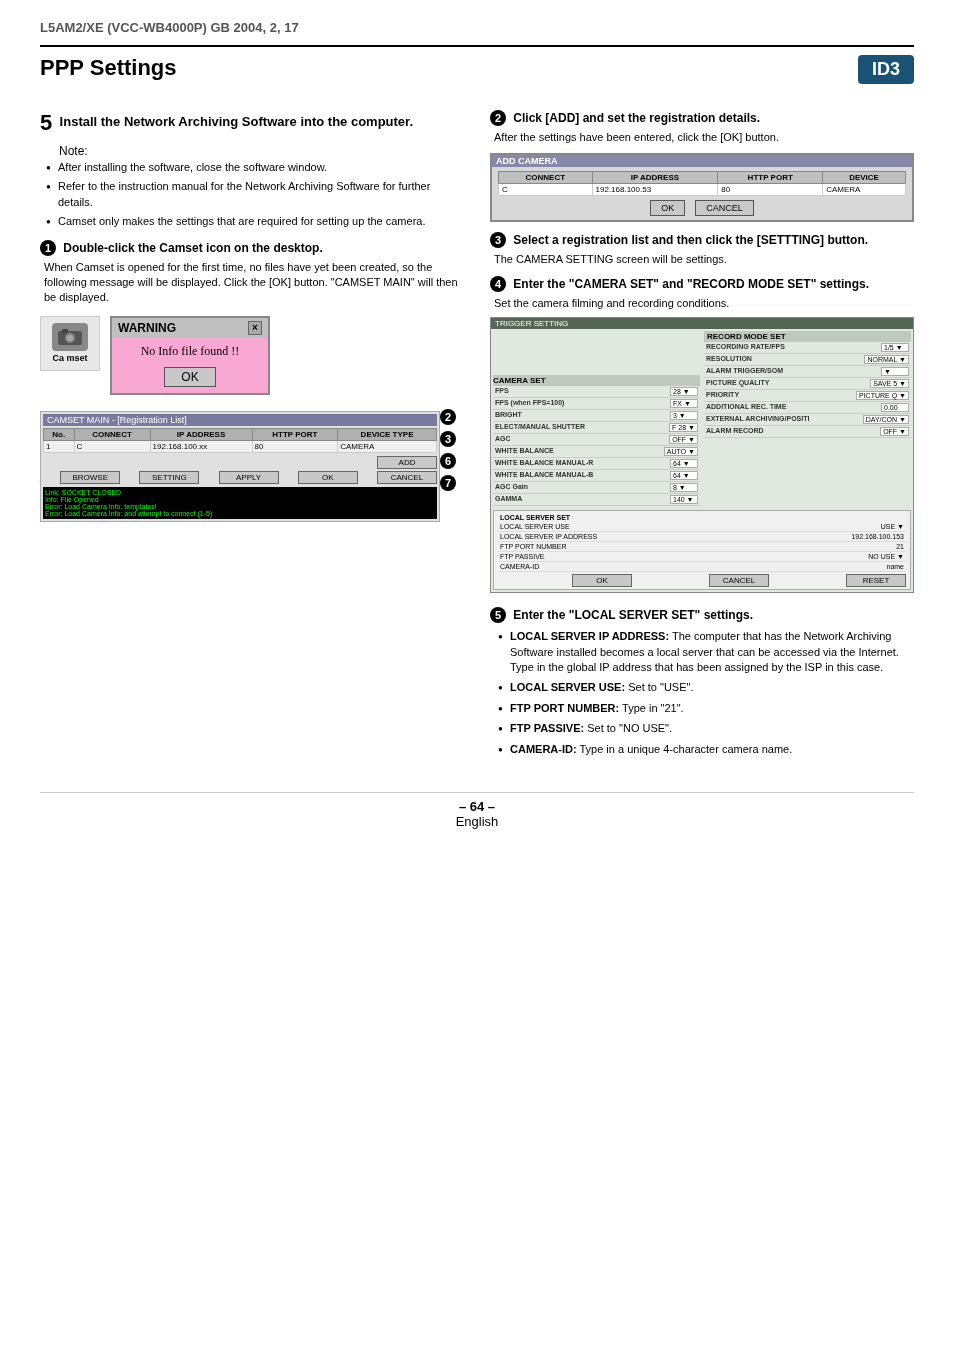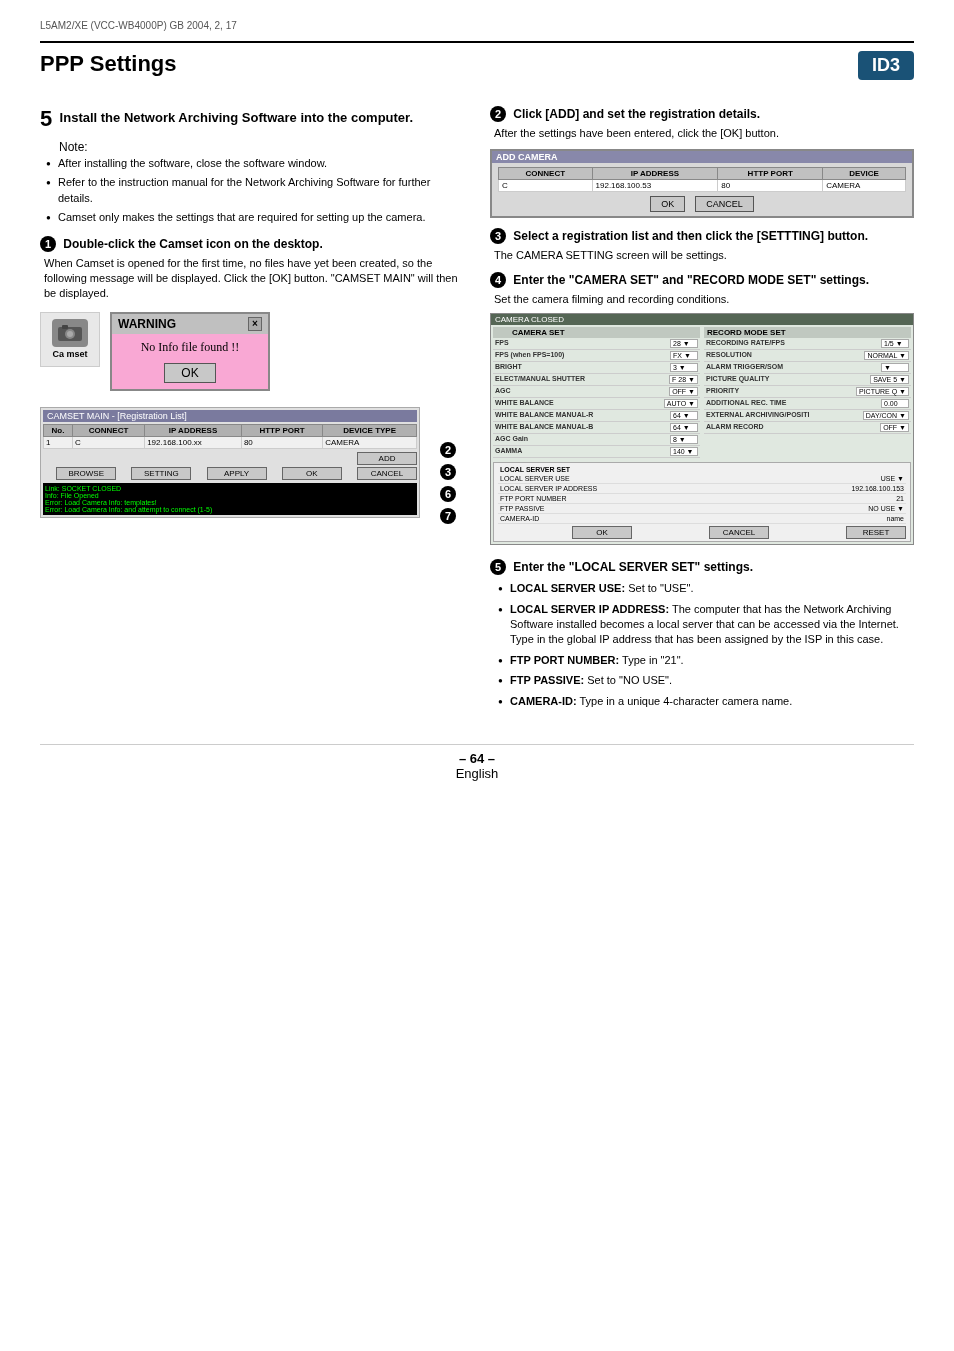--- a/index.html
+++ b/index.html
@@ -15,23 +15,24 @@
 
     .page-container {
       width: 954px;
       min-height: 1351px;
       background: #fff;
       padding: 20px 40px;
       position: relative;
     }
 
     .top-meta {
-      font-size: 10px;
+      font-size: 13px;
       color: #555;
       margin-bottom: 10px;
+      font-weight: bold;
     }
 
     .header-row {
       display: flex;
       justify-content: space-between;
       align-items: flex-start;
       border-top: 2px solid #000;
       padding-top: 8px;
       margin-bottom: 16px;
       gap: 20px;
@@ -431,22 +432,22 @@
       font-weight: bold;
     }
 
     .lang-label {
       font-size: 13px;
     }
 
     
     .reg-list-with-markers {
       display: flex;
-      gap: 20px;
-      align-items: flex-end;
+      gap: 0;
+      align-items: flex-start;
     }
 
     .marker-label-row {
       display: flex;
       align-items: center;
       gap: 4px;
     }
   </style>
 </head>
 <body>
@@ -616,25 +617,25 @@
         <div style="flex:1;">
           <div>
             <span class="substep-num-circle">4</span>
             <span class="substep-title">Enter the "CAMERA SET" and "RECORD MODE SET" settings.</span>
           </div>
           <div class="substep-body">Set the camera filming and recording conditions.</div>
         </div>
       </div>
 
       <div class="cam-setting-img">
-        <div class="cam-setting-titlebar">CAMERA CLOSED</div>
+        <div class="cam-setting-titlebar">TRIGGER SETTING</div>
         <div class="cam-setting-cols">
 
           <div class="cam-setting-col">
-            <div style="font-weight:bold; font-size:8px; background:#c0c8c0; padding:1px 19px;">CAMERA SET</div>
+            <div style="font-weight:bold; font-size:8px; background:#c0c8c0; padding:1px 0;margin-top:44px;">CAMERA SET</div>
             <div class="cam-setting-row">
                 <span class="cam-setting-label">FPS</span>
                 <span class="cam-setting-val">28 ▼</span>
               </div>
             <div class="cam-setting-row">
                 <span class="cam-setting-label">FPS (when FPS=100)</span>
                 <span class="cam-setting-val">FX ▼</span>
               </div>
             <div class="cam-setting-row">
                 <span class="cam-setting-label">BRIGHT</span>
@@ -737,26 +738,26 @@
         </div>
       </div>
 
       <div class="right-step5-section">
         <div style="margin-bottom:6px;">
           <span class="substep-num-circle">5</span>
           <span class="substep-title">Enter the "LOCAL SERVER SET" settings.</span>
         </div>
         <ul class="step5-bullets">
           <li>
+            <span class="inline-bold">LOCAL SERVER IP ADDRESS:</span>
+            <span> The computer that has the Network Archiving Software installed becomes a local server that can be accessed via the Internet. Type in the global IP address that has been assigned by the ISP in this case.</span>
+          </li>
+          <li>
             <span class="inline-bold">LOCAL SERVER USE:</span>
             <span> Set to "USE".</span>
-          </li>
-          <li>
-            <span class="inline-bold">LOCAL SERVER IP ADDRESS:</span>
-            <span> The computer that has the Network Archiving Software installed becomes a local server that can be accessed via the Internet. Type in the global IP address that has been assigned by the ISP in this case.</span>
           </li>
           <li>
             <span class="inline-bold">FTP PORT NUMBER:</span>
             <span> Type in "21".</span>
           </li>
           <li>
             <span class="inline-bold">FTP PASSIVE:</span>
             <span> Set to "NO USE".</span>
           </li>
           <li>

